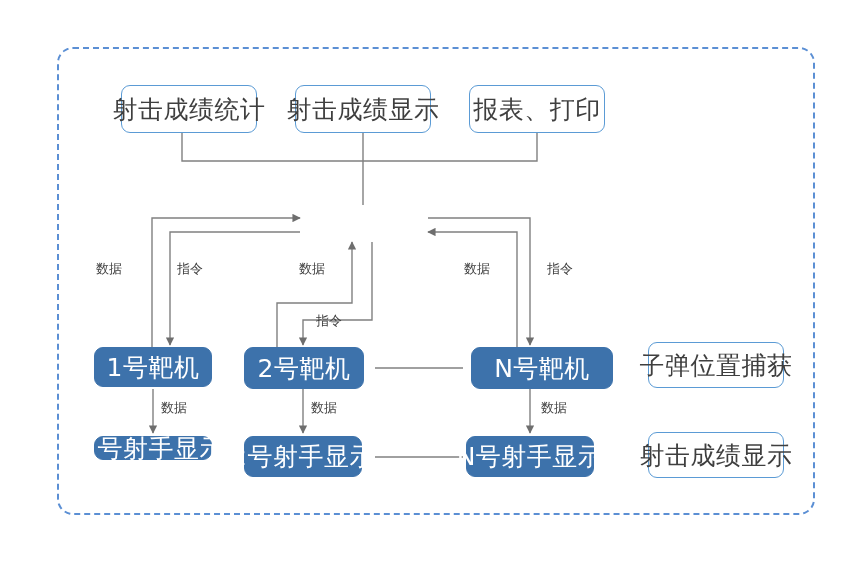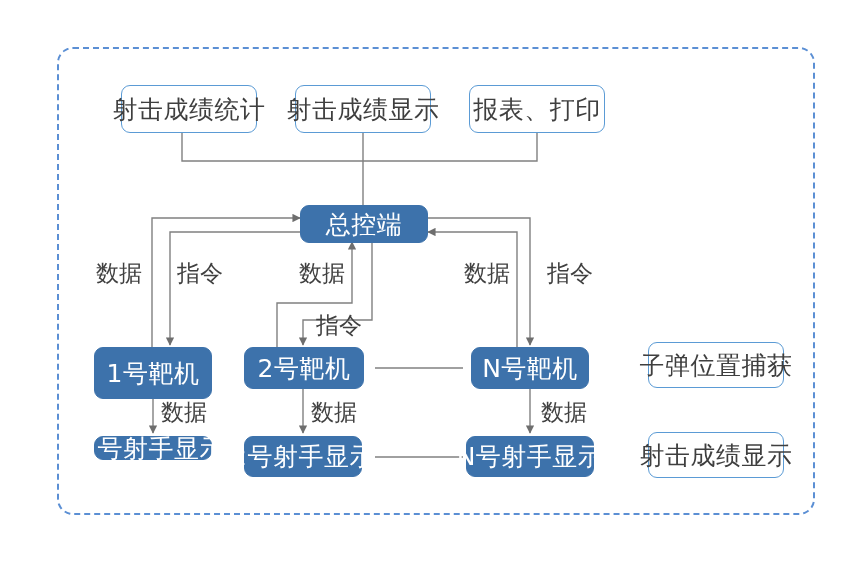--- a/index.html
+++ b/index.html
@@ -53,21 +53,21 @@
     border: 1.6px solid #5b9bd5;
     color: #3f3f3f;
   }
   .node.filled {
     background: #3d72ab;
     border: 1px solid #3d72ab;
     color: #ffffff;
   }
   .edge-label {
     position: absolute;
-    font-size: 23px;
+    font-size: 13px;
     color: #404040;
     line-height: 1;
     white-space: nowrap;
   }
 </style>
 </head>
 <body>
 
 <div id="stage">
 
@@ -110,33 +110,30 @@
   </div>
 
   <div class="node outline" style="left:295px; top:85px; width:136px; height:48px;">
     <span>射击成绩显示</span>
   </div>
 
   <div class="node outline" style="left:469px; top:85px; width:136px; height:48px;text-align:center;">
     <span>报表、打印</span>
   </div>
 
-  <div class="node filled" style="left:300px; top:205px; width:128px; height:38px;">
-    <span>总控端</span>
-  </div>
 
-  <div class="node filled" style="left:94px; top:347px; width:118px; height:52px;">
+  <div class="node filled" style="left:94px; top:347px; width:118px; height:40px;">
     <span>1号靶机</span>
   </div>
 
   <div class="node filled" style="left:244px; top:347px; width:120px; height:42px;">
     <span>2号靶机</span>
   </div>
 
-  <div class="node filled" style="left:471px; top:347px; width:118px; height:42px;align-items:center;">
+  <div class="node filled" style="left:471px; top:347px; width:142px; height:42px;align-items:center;">
     <span>N号靶机</span>
   </div>
 
   <div class="node filled" style="left:94px; top:436px; width:118px; height:24px;">
     <span>1号射手显示</span>
   </div>
 
   <div class="node filled" style="left:244px; top:436px; width:118px; height:41px;">
     <span>2号射手显示</span>
   </div>

